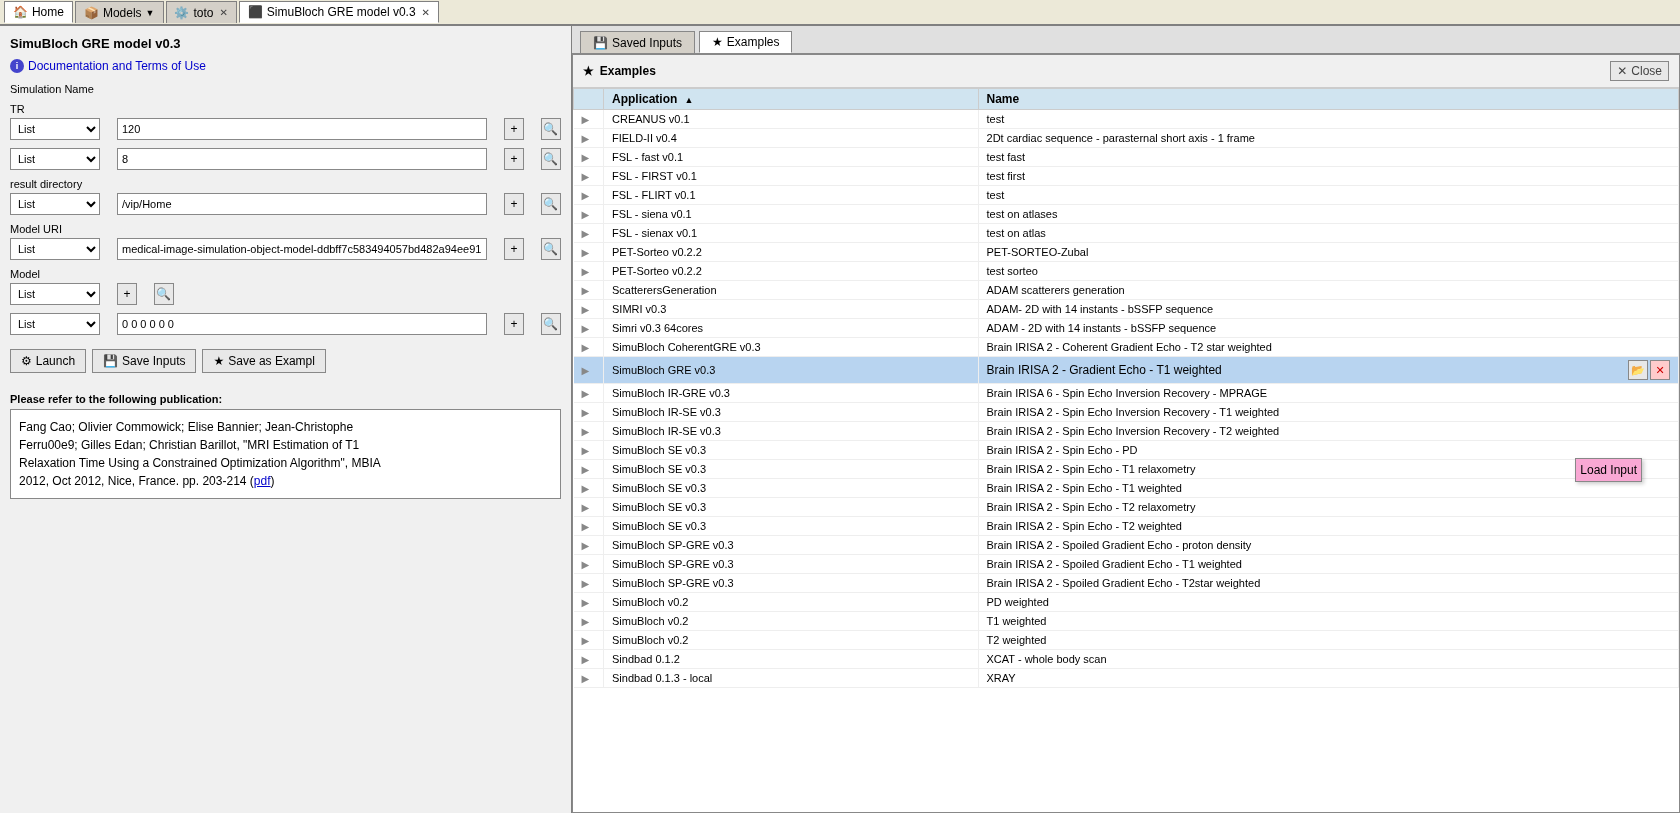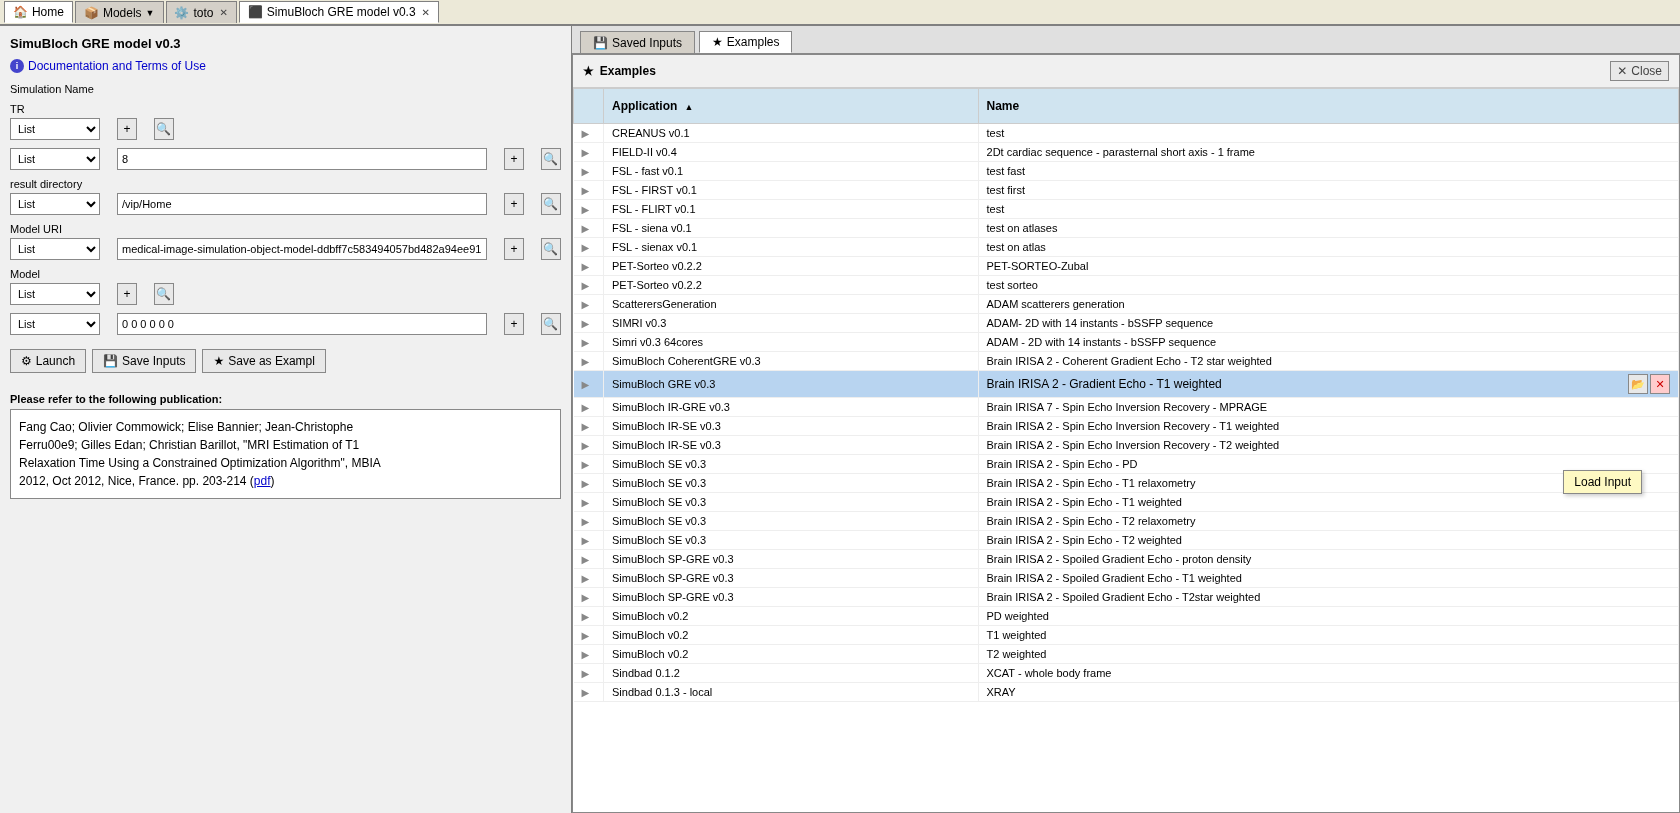--- a/index.html
+++ b/index.html
@@ -238,21 +238,21 @@
       flex: 1;
       overflow-y: auto;
     }
     table {
       width: 100%;
       border-collapse: collapse;
     }
     thead th {
       background: #d0e4f0;
       border: 1px solid #ccc;
-      padding: 10px 8px;
+      padding: 3px 8px;
       text-align: left;
       font-size: 11px;
       font-weight: bold;
       position: sticky;
       top: 0;
     }
     tbody tr {
       border-bottom: 1px solid #eee;
     }
     tbody tr.selected {
@@ -264,26 +264,26 @@
       border-right: 1px solid #eee;
     }
     .sort-icon {
       font-size: 9px;
       margin-left: 4px;
     }
 
     
     .load-input-tooltip {
       position: absolute;
-      background: #fef9c3;
-      border: 1px solid #888;
-      padding: 4px 10px;
+      background: #f9a8d4;
+      border: 1px solid #888;
+      padding: 4px 4px;
       font-size: 11px;
       z-index: 100;
-      top: 444px;
+      top: 432px;
       right: 38px;
       box-shadow: 2px 2px 4px rgba(0,0,0,0.2);
     }
     .load-icon-btn {
       width: 20px;
       height: 20px;
       border: 1px solid #888;
       background: #e8e8e8;
       cursor: pointer;
       display: inline-flex;
@@ -347,20 +347,21 @@
     <div class="field-group">
       <div class="field-label">Simulation Name</div>
     </div>
 
     <div class="field-group">
       <div class="field-label">TR</div>
       <div class="field-row">
         <select class="select-box">
           <option>List</option>
         </select>
+        <input class="text-input" type="text" value="120" style="">
         <button class="btn-small">+</button>
         <button class="btn-small">🔍</button>
       </div>
     </div>
 
     <div class="field-group">
       <div class="field-row">
         <select class="select-box">
           <option>List</option>
         </select>
@@ -552,21 +553,21 @@
                     <div class="action-cell">
                       <button class="load-icon-btn">📂</button>
                       <button class="delete-icon-btn">✕</button>
                     </div>
                   </div>
                 </td>
               </tr>
               <tr>
                 <td><span style="color:#888;font-size:10px;">▶</span></td>
                 <td>SimuBloch IR-GRE v0.3</td>
-                <td>Brain IRISA 7 - Spin Echo Inversion Recovery - MPRAGE</td>
+                <td>Brain IRISA 6 - Spin Echo Inversion Recovery - MPRAGE</td>
               </tr>
               <tr>
                 <td><span style="color:#888;font-size:10px;">▶</span></td>
                 <td>SimuBloch IR-SE v0.3</td>
                 <td>Brain IRISA 2 - Spin Echo Inversion Recovery - T1 weighted</td>
               </tr>
               <tr>
                 <td><span style="color:#888;font-size:10px;">▶</span></td>
                 <td>SimuBloch IR-SE v0.3</td>
                 <td>Brain IRISA 2 - Spin Echo Inversion Recovery - T2 weighted</td>
@@ -622,21 +623,21 @@
                 <td>T1 weighted</td>
               </tr>
               <tr>
                 <td><span style="color:#888;font-size:10px;">▶</span></td>
                 <td>SimuBloch v0.2</td>
                 <td>T2 weighted</td>
               </tr>
               <tr>
                 <td><span style="color:#888;font-size:10px;">▶</span></td>
                 <td>Sindbad 0.1.2</td>
-                <td>XCAT - whole body frame</td>
+                <td>XCAT - whole body scan</td>
               </tr>
               <tr>
                 <td><span style="color:#888;font-size:10px;">▶</span></td>
                 <td>Sindbad 0.1.3 - local</td>
                 <td>XRAY</td>
               </tr>
             </tbody>
         </table>
       </div>
     </div>

